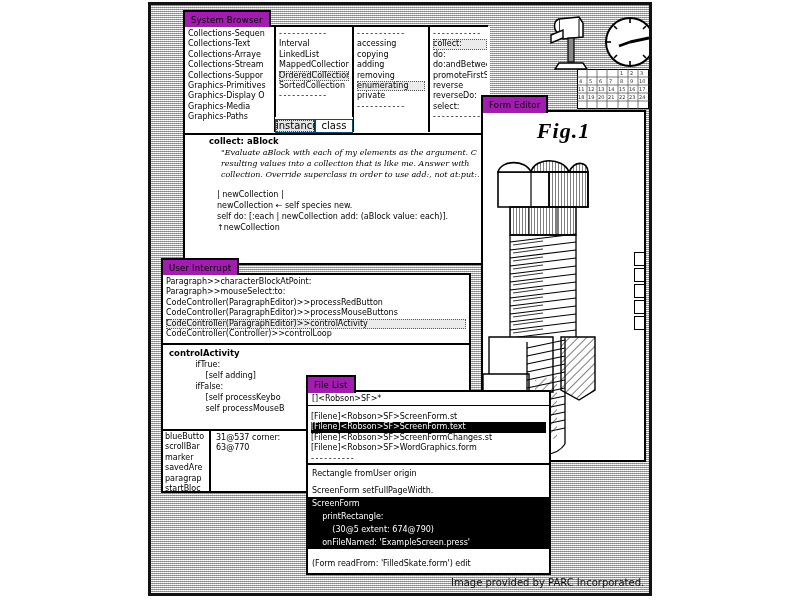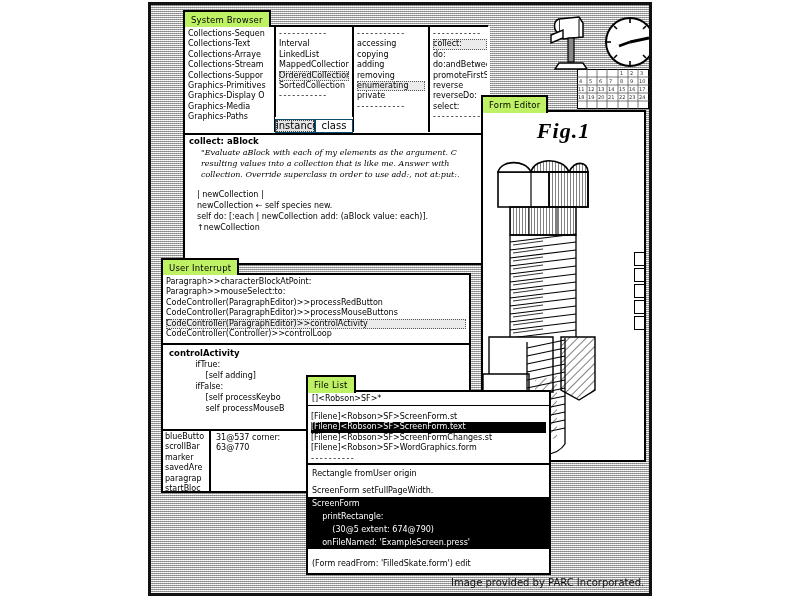--- a/index.html
+++ b/index.html
@@ -15,21 +15,21 @@
     background-image:
       repeating-linear-gradient(0deg, rgba(255,255,255,.75) 0 1px, rgba(90,90,90,.55) 1px 2px),
       repeating-linear-gradient(90deg, rgba(255,255,255,.6) 0 1px, rgba(120,120,120,.35) 1px 2px);
     box-sizing:border-box;
     overflow:hidden;
   }
 
   .win{position:absolute;background:#fff;border:2px solid #000;box-sizing:border-box;}
   .titletab{
     position:absolute;top:-17px;left:-2px;height:16px;
-    background:#bef264;border:2px solid #000;border-bottom:0;
+    background:#a21caf;border:2px solid #000;border-bottom:0;
     font-size:8.5px;line-height:16px;padding:0 6px;white-space:nowrap;
     font-family:"DejaVu Sans",sans-serif;letter-spacing:.2px;
   }
   .pane{position:absolute;background:#fff;border:1px solid #000;box-sizing:border-box;overflow:hidden;}
   .lst{font-family:"DejaVu Sans",sans-serif;font-size:8px;line-height:10.4px;padding:2px 3px;white-space:nowrap;}
   .lst div{overflow:hidden;text-overflow:clip;}
   .sel-box{outline:1px dotted #555;outline-offset:-1px;background:#ebebeb;}
   .sel-inv{background:#000;color:#fff;}
 
   .dash{letter-spacing:-0.5px;}
@@ -202,21 +202,21 @@
           <div>do:</div>
           <div>do:andBetweenDo:</div>
           <div>promoteFirstSuchT</div>
           <div>reverse</div>
           <div>reverseDo:</div>
           <div>select:</div>
           <div class="dash">- - - - - - - - - - -</div>
         </div>
       </div>
 
-      <div class="codepane" style="left:0;top:106px;width:301px;height:130px;border-top:2px solid #000;">
+      <div class="codepane" style="left:0;top:106px;width:301px;height:130px;border-top:2px solid #000;padding-left:20px;">
         <div class="codehdr">collect: aBlock</div>
         <div class="codecmt">"Evaluate aBlock with each of my elements as the argument. C</div>
         <div class="codecmt">resulting values into a collection that is like me.  Answer with</div>
         <div class="codecmt">collection. Override superclass in order to use add:, not at:put:.</div>
         <div style="height:9px;"></div>
         <div class="codetxt">| newCollection |</div>
         <div class="codetxt">newCollection ← self species new.</div>
         <div class="codetxt">self do: [:each | newCollection add: (aBlock value: each)].</div>
         <div class="codetxt">↑newCollection</div>
       </div>

